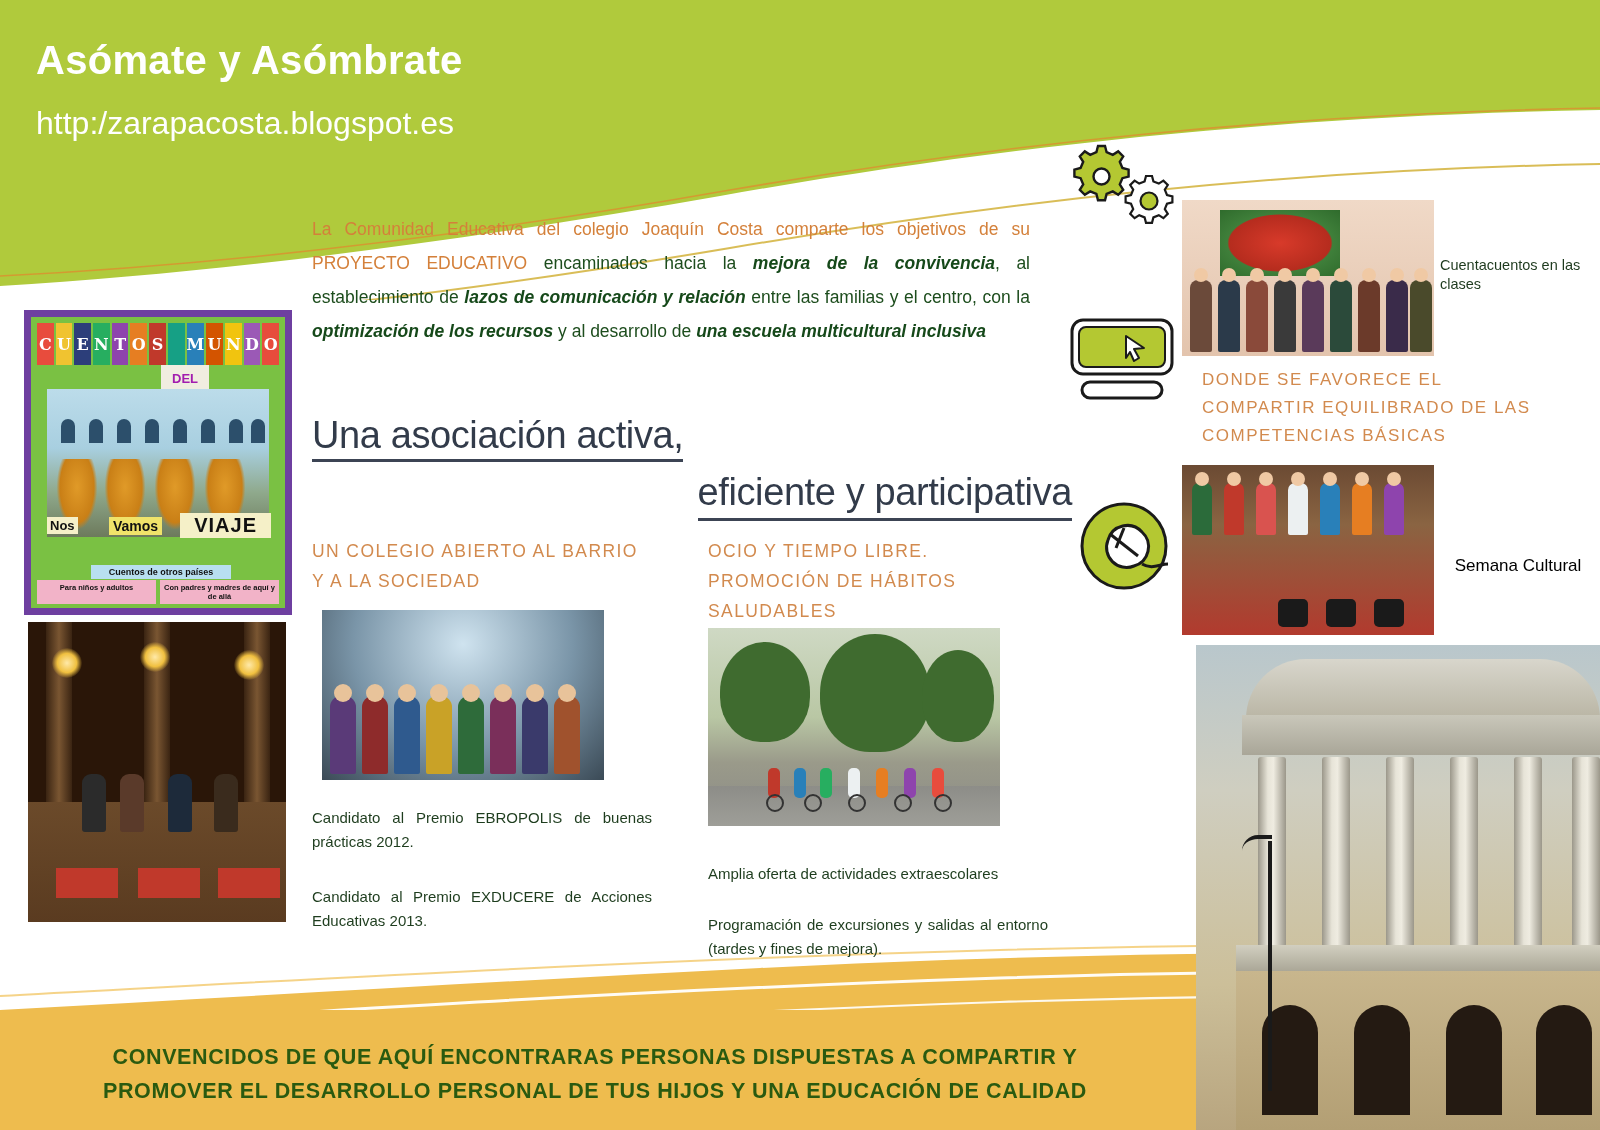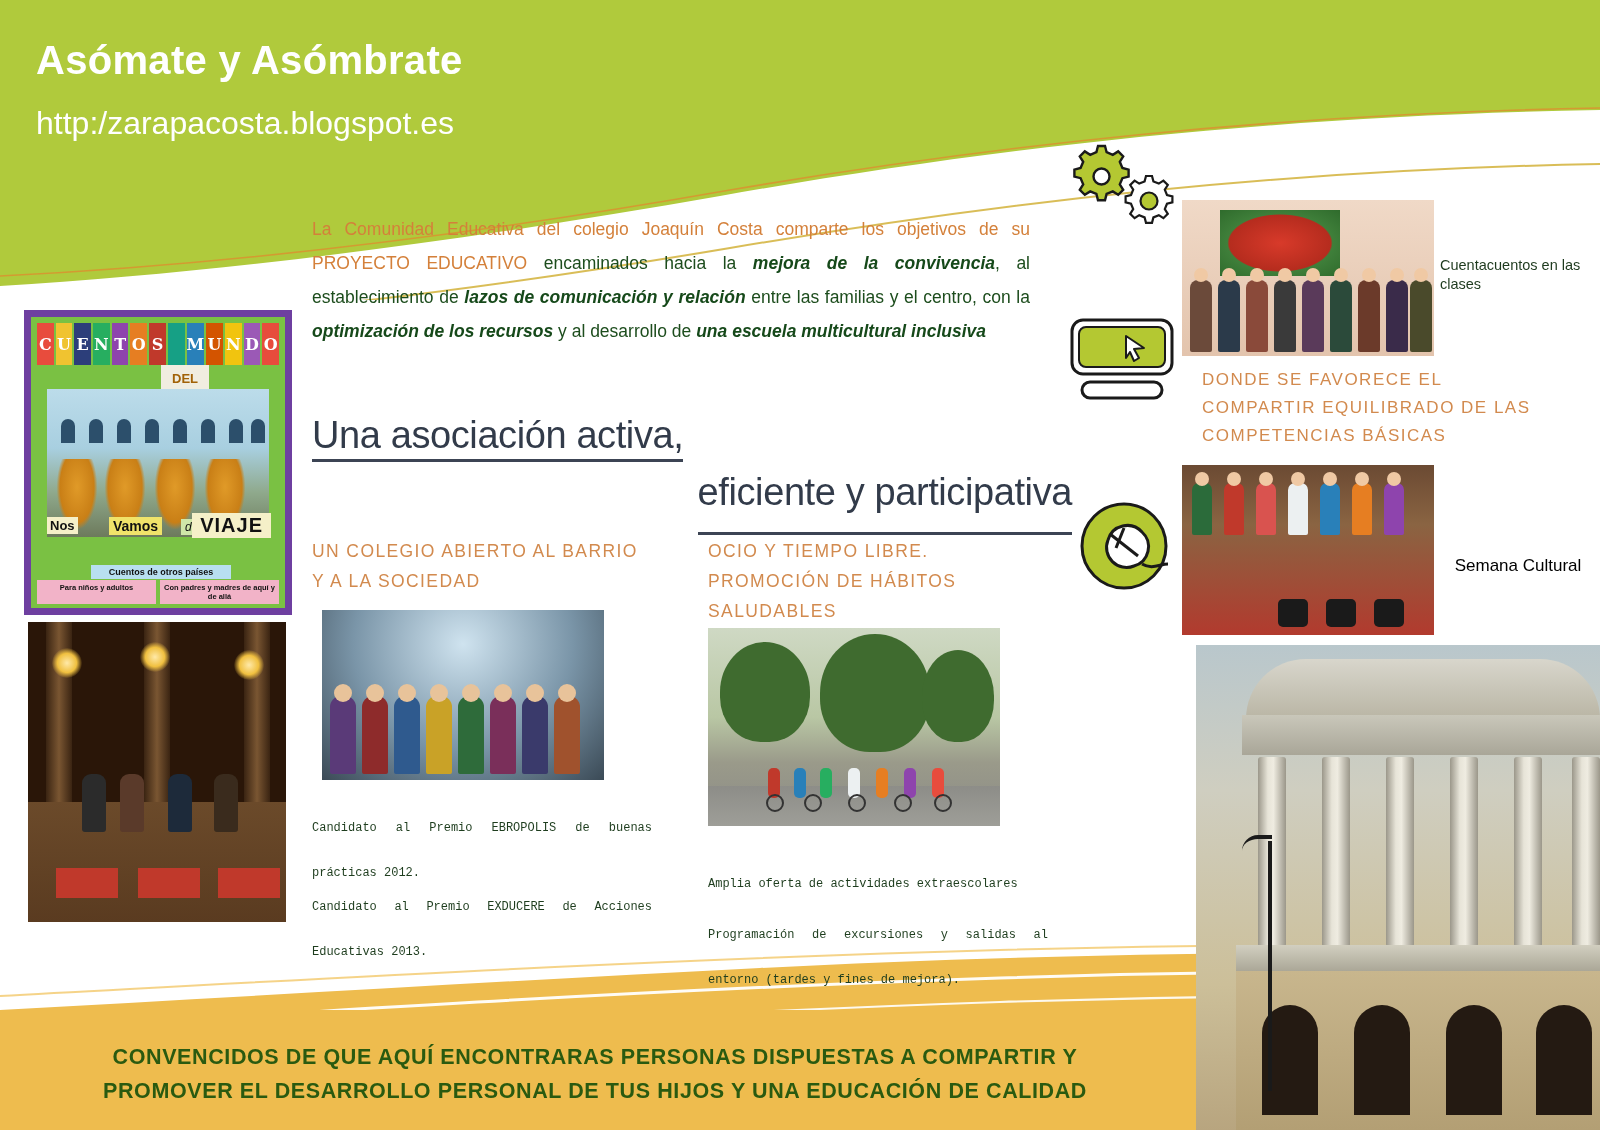--- a/index.html
+++ b/index.html
@@ -78,35 +78,35 @@
     overflow: hidden;
   }
   .cuentos-letters {
     position: absolute; left: 6px; top: 6px; width: 242px; height: 42px;
     display: flex; gap: 2px;
   }
   .cl { flex: 1; display: flex; align-items: center; justify-content: center;
         font-size: 16px; font-weight: bold; color: #fff; font-family: "DejaVu Serif", serif; }
   .cuentos-del {
     position: absolute; left: 130px; top: 48px; width: 48px; height: 26px;
-    background: #f0ede0; color: #a16207; font-size: 13px; font-weight: bold;
+    background: #f0ede0; color: #a21caf; font-size: 13px; font-weight: bold;
     display: flex; align-items: center; justify-content: center;
   }
   .cuentos-photo {
     position: absolute; left: 16px; top: 72px; width: 222px; height: 148px;
     background: linear-gradient(180deg, #bcdcea 0%, #a8cfe0 40%, #8fa98c 70%, #6d7a5c 100%);
     overflow: hidden;
   }
   .cw { position: absolute; background: #2c4f6b; width: 14px; height: 24px; border-radius: 7px 7px 0 0; top: 30px; }
   .tree { position: absolute; bottom: 8px; width: 40px; height: 70px;
           background: radial-gradient(ellipse at 50% 40%, #e09a28 0%, #c97f16 60%, transparent 72%); }
   .cuentos-viaje {
     position: absolute; right: 14px; top: 196px;
     background: #f5f0c8; color: #111; font-weight: bold; font-size: 20px;
-    padding: 1px 8px; letter-spacing: 1px;
+    padding: 1px 14px; letter-spacing: 1px;
   }
   .cuentos-nos {
     position: absolute; left: 16px; top: 200px; font-size: 13px; font-weight: bold;
     color: #111; background: #f5f0c8; padding: 1px 3px;
   }
   .cuentos-vamos {
     position: absolute; left: 78px; top: 200px; font-size: 14px; font-weight: bold;
     color: #111; background: #f0e36a; padding: 1px 4px;
   }
   .cuentos-de {
@@ -159,21 +159,21 @@
     z-index: 6;
   }
   .big-head .l1 {
     display: inline-block; font-size: 38px; color: #323b4a;
     border-bottom: 3px solid #3c4454; padding-bottom: 2px;
     letter-spacing: -0.4px;
   }
   .big-head .l2wrap { text-align: right; margin-top: 9px; }
   .big-head .l2 {
     display: inline-block; font-size: 38px; color: #323b4a;
-    border-bottom: 3px solid #3c4454; padding-bottom: 18px;
+    border-bottom: 3px solid #3c4454; padding-bottom: 4px;
     letter-spacing: -0.4px;
     text-align: center;
   }
 
   .sec-head {
     position: absolute;
     font-size: 17.5px; color: #d28a4e; letter-spacing: 1.4px;
     line-height: 30px; z-index: 6;
   }
   #sec-colegio { left: 312px; top: 536px; width: 330px; }
@@ -195,23 +195,22 @@
   }
   .bt { position: absolute; border-radius: 50% 50% 45% 45%; background: #3f6b2f; }
   .bkid { position: absolute; bottom: 28px; width: 12px; height: 30px; border-radius: 5px; }
   .bwheel { position: absolute; bottom: 14px; width: 18px; height: 18px; border-radius: 50%;
     border: 2px solid #333; }
   .bld { position: absolute; left:0; bottom: 0; width: 100%; height: 40px;
     background: linear-gradient(180deg,#8d8d88,#9e9e98); }
 
   .note {
     position: absolute;
-    font-size: 12px; line-height: 45px; color: #1e3d1e; text-align: justify;
-    z-index: 6;
-    font-family: Liberation Mono, monospace;
+    font-size: 15px; line-height: 24px; color: #1e3d1e; text-align: justify;
+    z-index: 6;
   }
   #note-ebropolis { left: 312px; top: 806px; width: 340px; }
   #note-exducere  { left: 312px; top: 885px; width: 340px; }
   #note-amplia    { left: 708px; top: 862px; width: 340px; }
   #note-program   { left: 708px; top: 913px; width: 340px; }
 
   
   .icon-gears { position: absolute; left: 1062px; top: 140px; width: 118px; height: 96px; z-index: 6; }
   .icon-screen { position: absolute; left: 1068px; top: 316px; width: 108px; height: 86px; z-index: 6; }
   .icon-mouse { position: absolute; left: 1072px; top: 494px; width: 104px; height: 104px; z-index: 6; }

